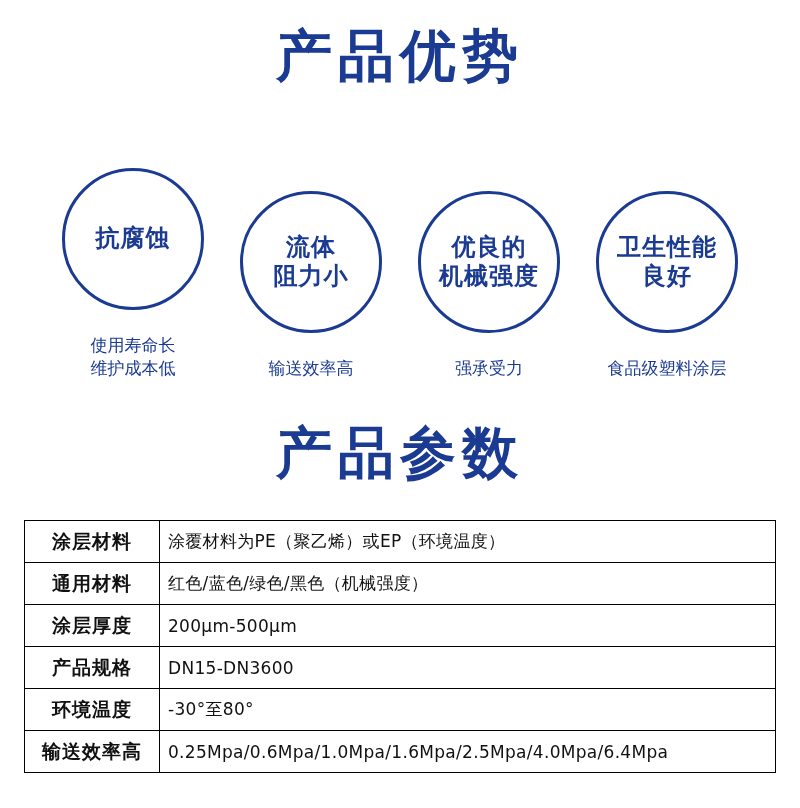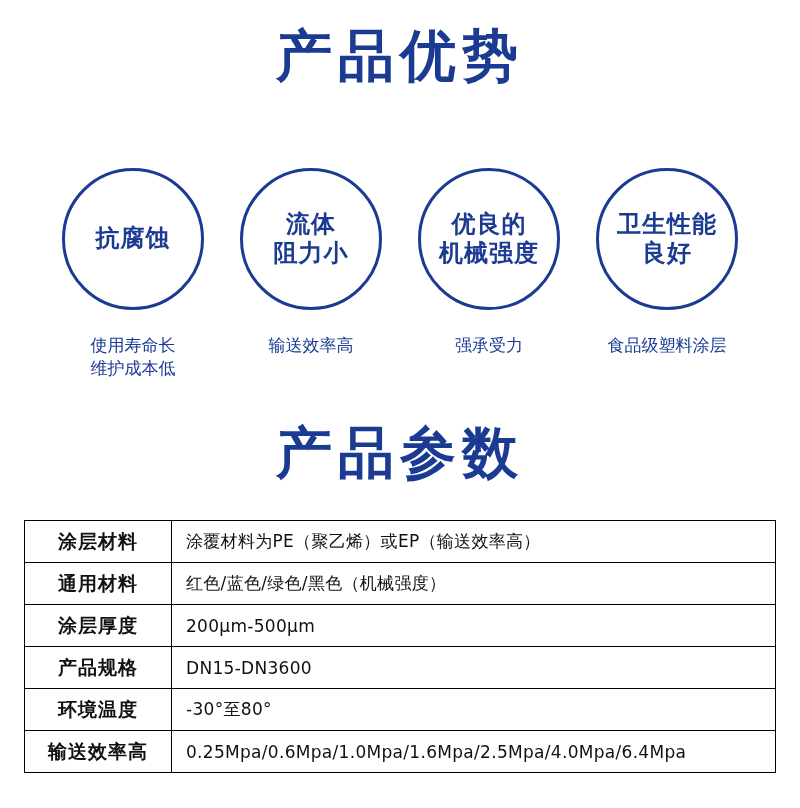--- a/index.html
+++ b/index.html
@@ -46,21 +46,21 @@
   }
 
   
   .circle-row {
     position: absolute;
     top: 168px;
     left: 0;
     width: 800px;
     display: flex;
     justify-content: center;
-    align-items: flex-start;
+    align-items: flex-end;
     gap: 18px;
   }
   .circle-item {
     width: 160px;
     display: flex;
     flex-direction: column;
     align-items: center;
   }
   .circle {
     width: 142px;
@@ -100,21 +100,21 @@
     width: 752px;
   }
   table.spec {
     border-collapse: collapse;
     width: 752px;
     table-layout: fixed;
   }
   table.spec td {
     border: 1px solid #000000;
     height: 41px;
-    padding: 0 14px;
+    padding: 0 8px;
     vertical-align: middle;
     color: #111111;
     font-family: "DejaVu Sans", "Liberation Sans", sans-serif;
   }
   td.spec-label {
     width: 118px;
     font-size: 19px;
     font-weight: bold;
     text-align: center;
     letter-spacing: 1px;
@@ -168,21 +168,21 @@
 
   </div>
 
   <div class="main-title" id="title-params">产品参数</div>
 
   <div class="spec-table-wrap">
     <table class="spec">
       <tbody>
         <tr>
           <td class="spec-label">涂层材料</td>
-          <td class="spec-value">涂覆材料为PE（聚乙烯）或EP（输送效率高）</td>
+          <td class="spec-value">涂覆材料为PE（聚乙烯）或EP（环境温度）</td>
         </tr>
         <tr>
           <td class="spec-label">通用材料</td>
           <td class="spec-value">红色/蓝色/绿色/黑色（机械强度）</td>
         </tr>
         <tr>
           <td class="spec-label">涂层厚度</td>
           <td class="spec-value">200μm-500μm</td>
         </tr>
         <tr>

